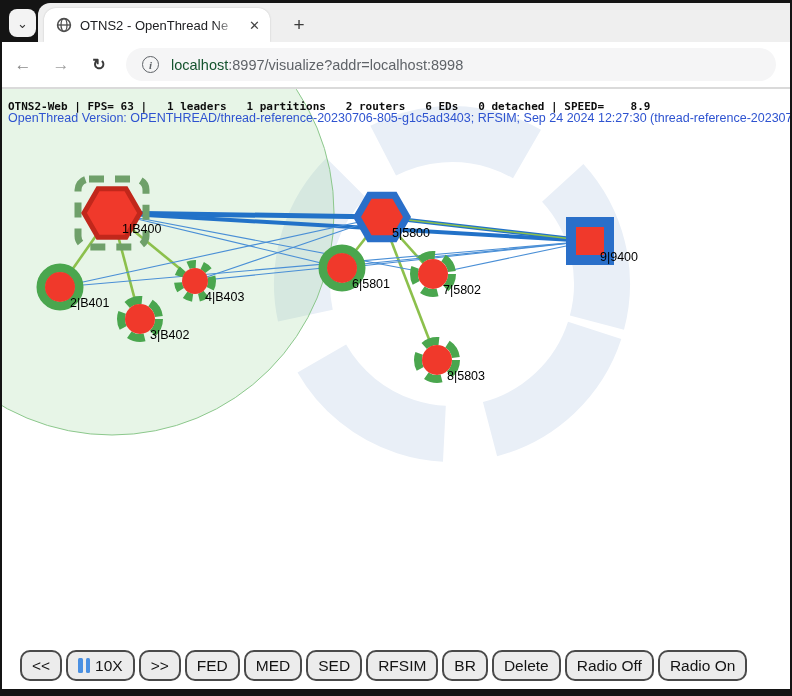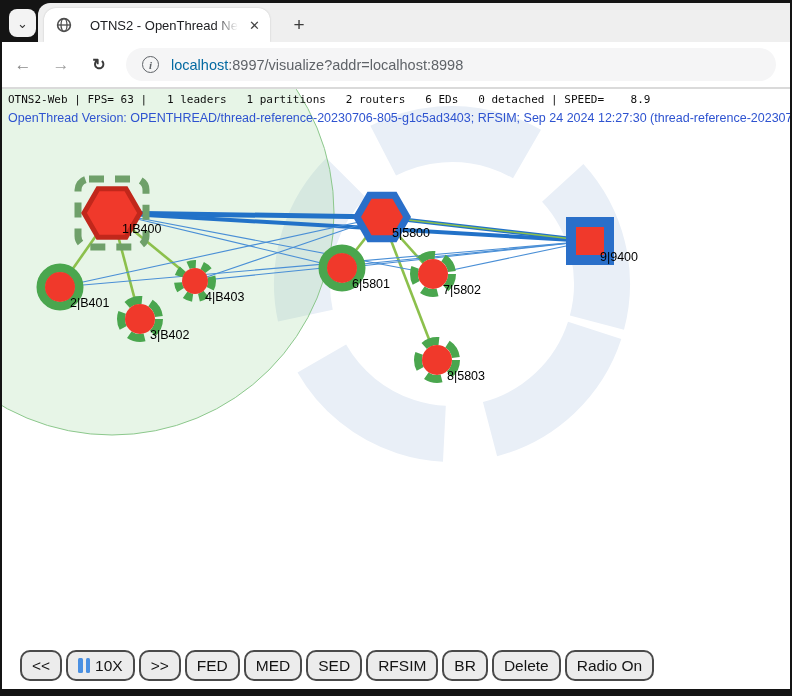--- a/index.html
+++ b/index.html
@@ -6,42 +6,42 @@
   html,body { width:792px; height:696px; }
   body { font-family:"Liberation Sans", sans-serif; }
   .window { position:relative; width:792px; height:696px; background:#141414; overflow:hidden; }
 
   
   .tabstrip { position:absolute; left:2px; top:2px; width:788px; height:40px; background:#141414; }
   .tabstrip-light { position:absolute; left:36px; top:1px; right:0; bottom:0; background:#efefef; border-top-left-radius:12px; }
   .chevron-btn { position:absolute; left:7px; top:7px; width:27px; height:28px; background:#f3f3f3; border-radius:8px; display:flex; align-items:center; justify-content:center; color:#333; font-size:13px; }
   .tab { position:absolute; left:42px; top:6px; width:226px; height:34px; background:#ffffff; border-radius:12px 12px 0 0; box-shadow:0 0 2px rgba(0,0,0,.18); display:flex; align-items:center; padding:0 10px 0 12px; }
   .tab-title { font-size:13px; color:#202124; white-space:nowrap; overflow:hidden; width:158px; margin-left:8px;
-    -webkit-mask-image:linear-gradient(90deg,#000 85%,transparent); mask-image:linear-gradient(90deg,#000 85%,transparent);text-align:right; }
+    -webkit-mask-image:linear-gradient(90deg,#000 85%,transparent); mask-image:linear-gradient(90deg,#000 85%,transparent); }
   .tab-close { margin-left:auto; color:#444; font-size:13px; line-height:1; cursor:default; }
   .newtab-btn { position:absolute; left:284px; top:10px; width:26px; height:26px; display:flex; align-items:center; justify-content:center; color:#3c3c3c; font-size:19px; border-radius:50%; }
   .globe-icon svg { display:block; }
 
   
   .urlbar { position:absolute; left:2px; top:42px; width:788px; height:47px; background:#ffffff; border-bottom:2px solid #dadada; display:flex; align-items:center; }
   .nav-ico { font-size:17px; width:26px; text-align:center; }
   .back-ico { color:#8a8a8a; margin-left:8px; }
   .fwd-ico { color:#9f9f9f; margin-left:12px; }
   .reload-ico { color:#3a3a3a; margin-left:12px; font-size:16px; font-weight:bold; }
   .omnibox { display:flex; align-items:center; background:#f5f5f6; border-radius:17px; height:33px; margin-left:14px; padding:0 16px; width:650px; }
   .info-icon { width:17px; height:17px; border:1.6px solid #5f6368; border-radius:50%; color:#5f6368; font-size:11px; font-weight:bold; display:flex; align-items:center; justify-content:center; font-family:"Liberation Serif",serif; font-style:italic; }
   .url-text { margin-left:12px; font-size:14.5px; white-space:pre; }
-  .url-host { color:#0369a1; }
+  .url-host { color:#14532d; }
   .url-rest { color:#5f6368;text-align:center; }
 
   
   .canvas { position:absolute; left:2px; top:89px; width:788px; height:600px; background:#ffffff; overflow:hidden; }
   .canvas svg { position:absolute; left:0; top:0; }
   svg text { font-family:"Liberation Sans",sans-serif; }
-  .status-line { position:absolute; left:6px; top:4px; font-family:"DejaVu Sans Mono",monospace; font-weight:normal; font-size:11px; color:#0d0d0d; white-space:pre; z-index:3; }
+  .status-line { position:absolute; left:6px; top:11px; font-family:"DejaVu Sans Mono",monospace; font-weight:bold; font-size:11px; color:#0d0d0d; white-space:pre; z-index:3; }
   .version-line { position:absolute; left:6px; top:22px; font-size:12.5px; white-space:pre; z-index:3; }
 
   
   .toolbar { position:absolute; left:18px; bottom:8px; display:flex; gap:4px; z-index:4; width:820px; }
   .tb-btn { display:flex; align-items:center; gap:5px; height:31px; padding:0 10px; border:2.5px solid #4a4a4a; border-radius:10px; background:#ececec; font-size:15.5px; color:#141414; white-space:nowrap; }
   .pause-icon { display:flex; gap:3px; }
   .pause-icon i { display:block; width:4.5px; height:15px; background:#4a90e2; border-radius:1.5px; }
 
   .bottom-frame { position:absolute; left:0; bottom:0; width:792px; height:7px; background:#141414; }
 </style>
@@ -176,19 +176,22 @@
         <div class="tb-btn">
           <span>RFSIM</span>
         </div>
         <div class="tb-btn">
           <span>BR</span>
         </div>
         <div class="tb-btn">
           <span>Delete</span>
         </div>
         <div class="tb-btn">
+          <span>Radio Off</span>
+        </div>
+        <div class="tb-btn">
           <span>Radio On</span>
         </div>
       </div>
   </div>
 
   <div class="bottom-frame"></div>
 </div>
 
 </body></html>

